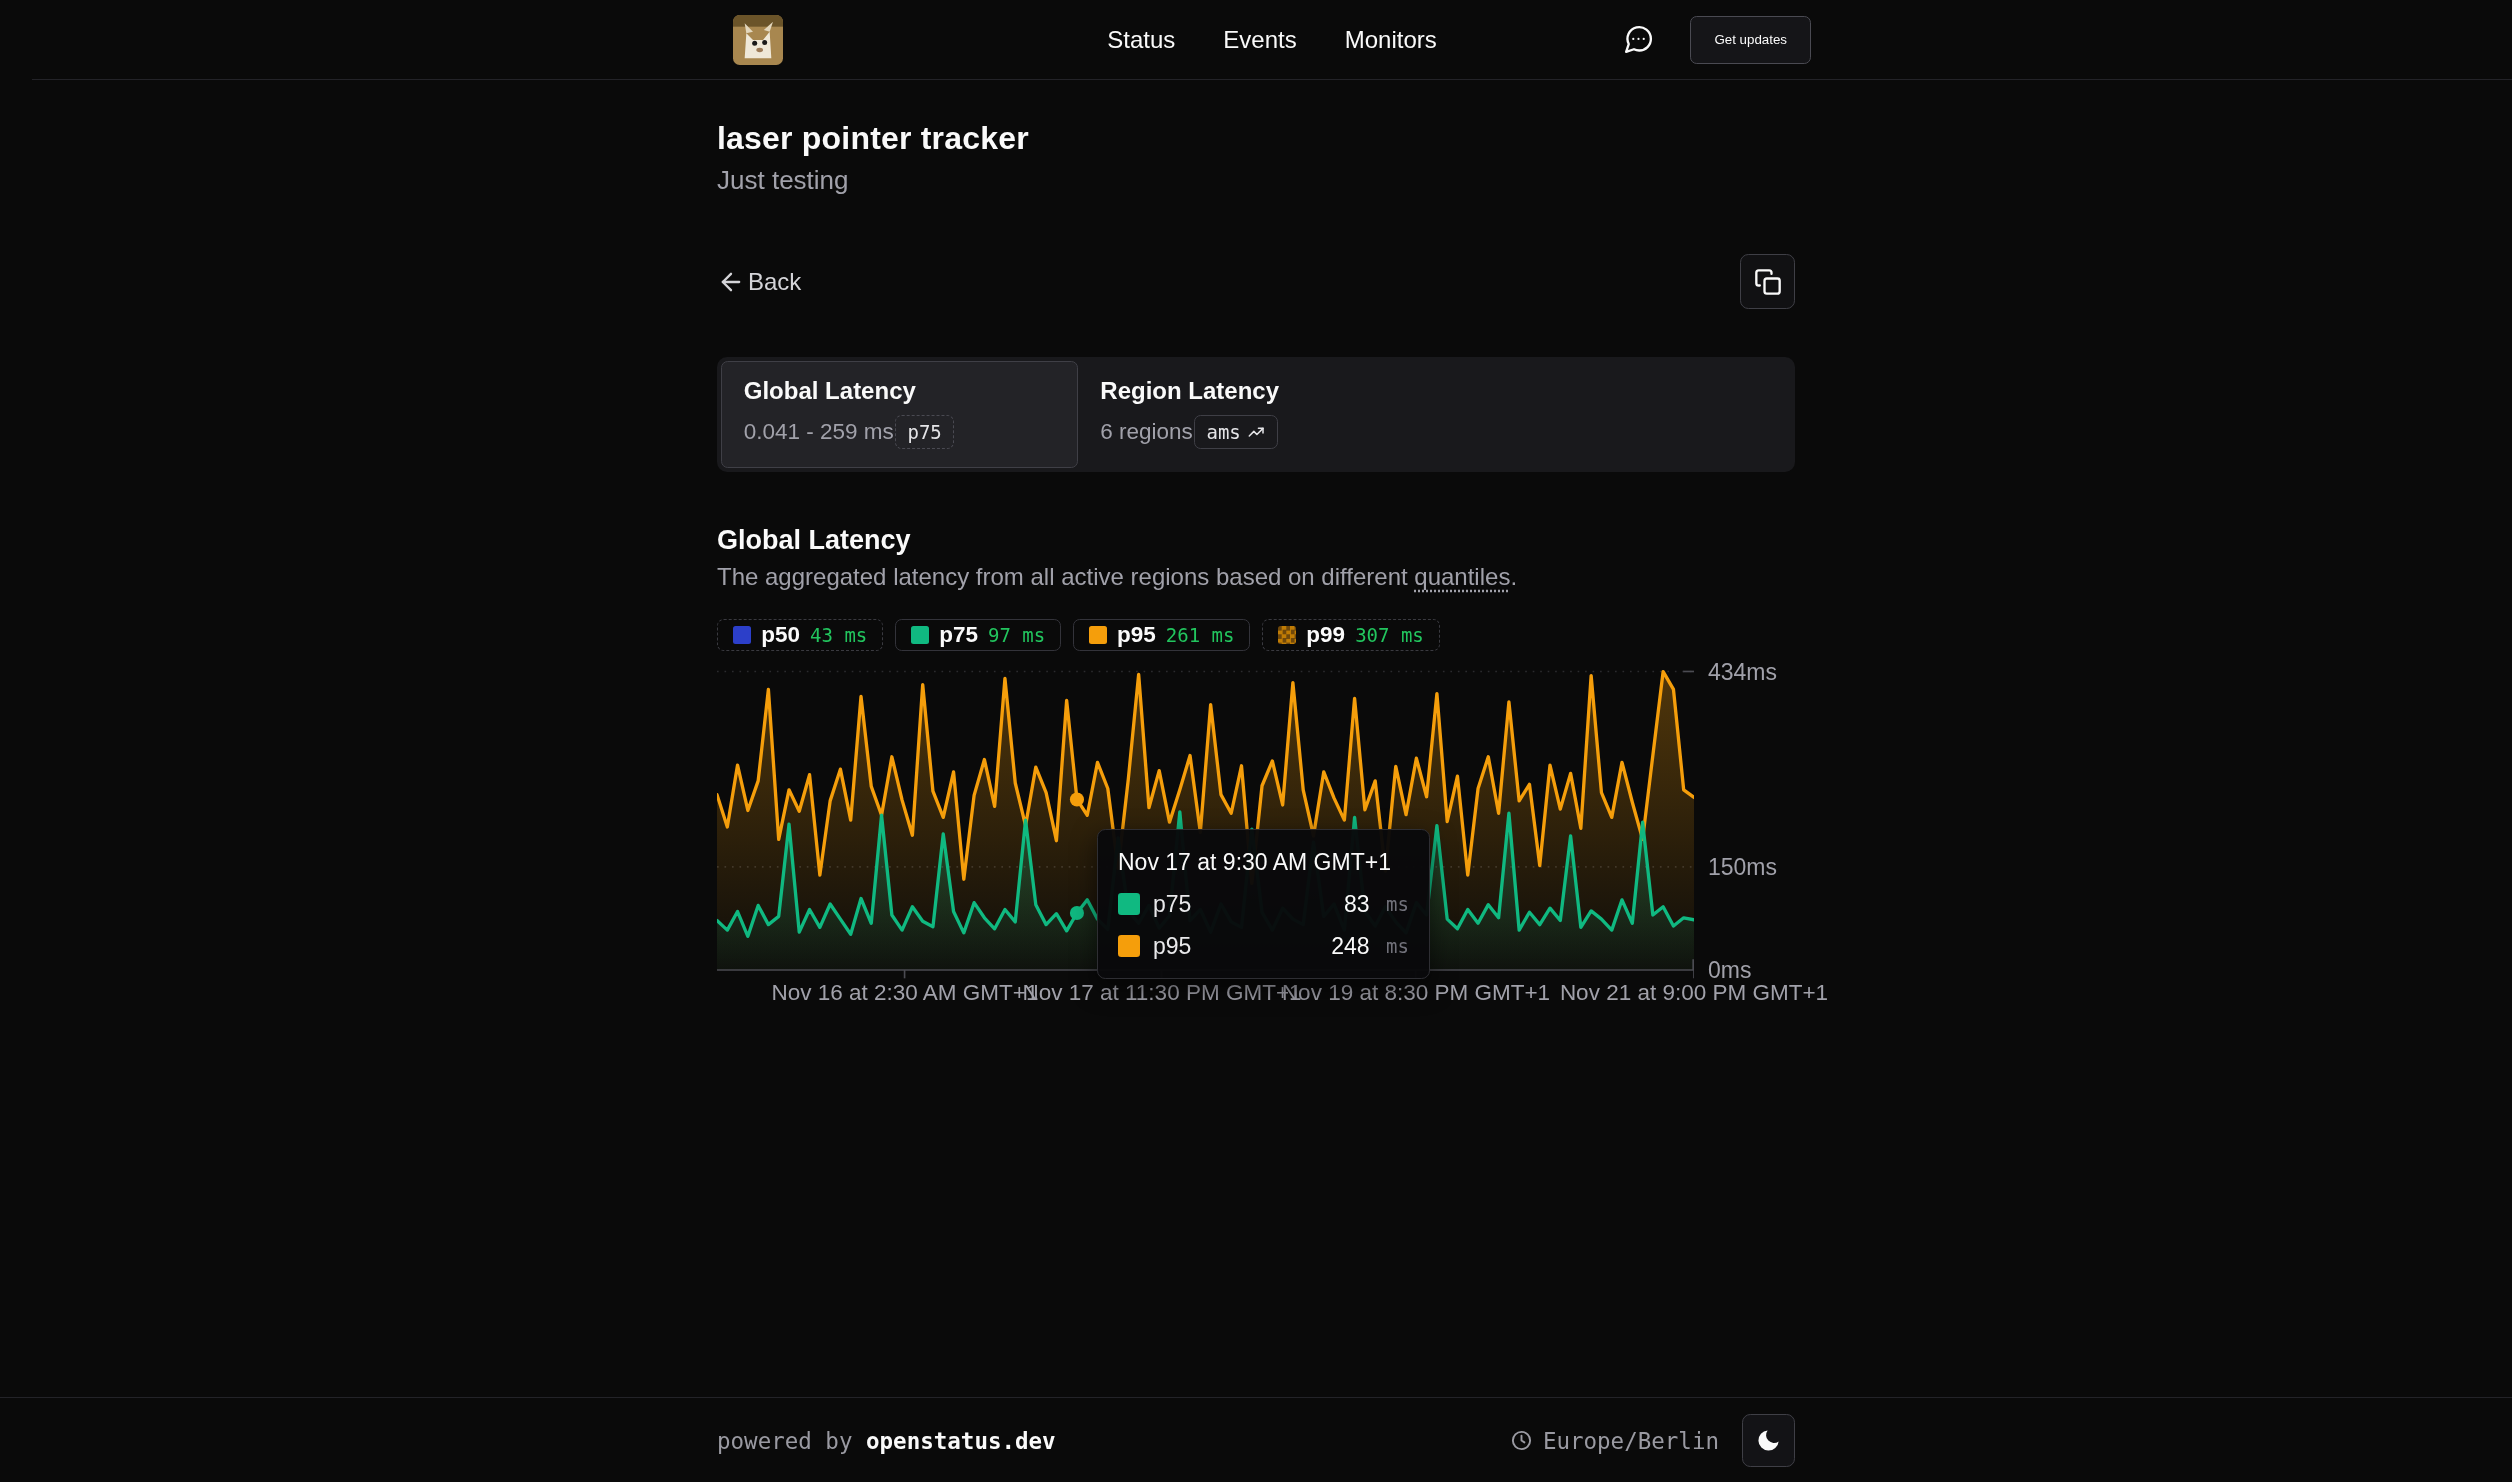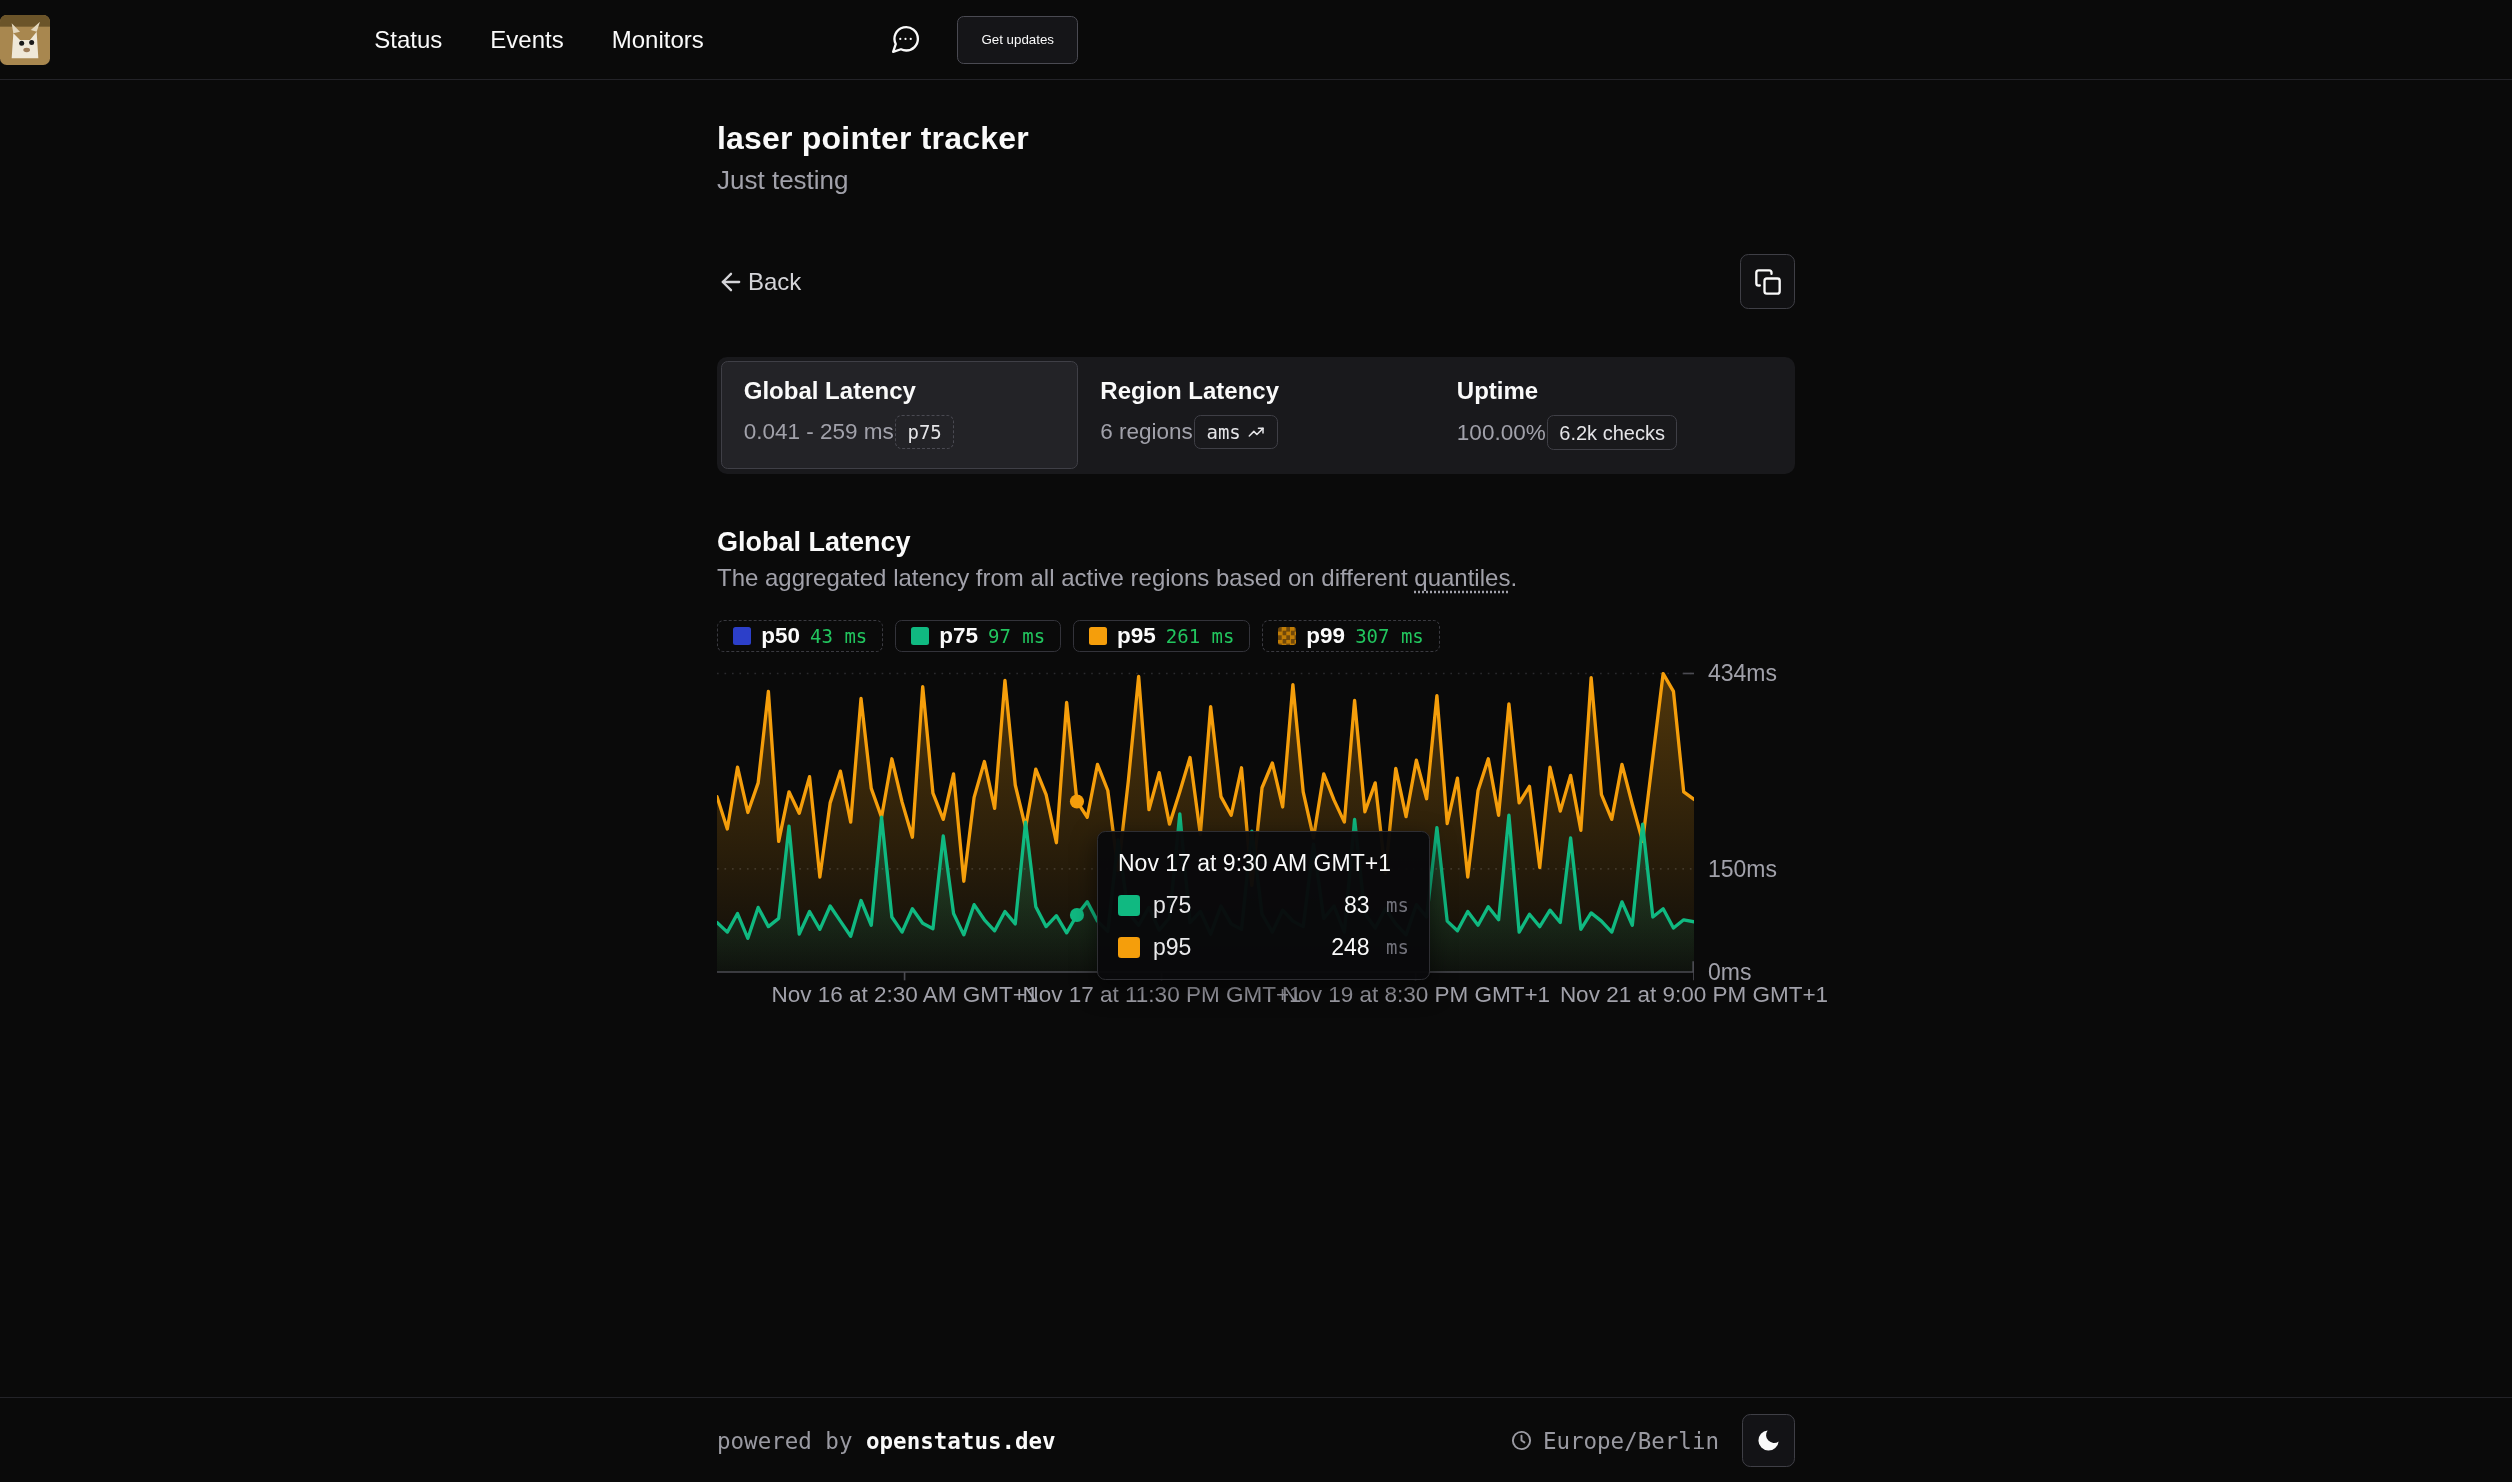--- a/index.html
+++ b/index.html
@@ -4,21 +4,21 @@
 <style>
   * { margin:0; padding:0; box-sizing:border-box; }
   html,body { width:2512px; height:1483px; }
   body {
     background:#0a0a0a; color:#fafafa;
     font-family:"Liberation Sans", sans-serif; font-size:24px;
     display:flex; flex-direction:column; overflow:hidden;
   }
 
   
-  .nav { height:80px; border-bottom:0.8px solid #232328; flex:0 0 auto; display:flex; justify-content:flex-start; }
+  .nav { height:80px; border-bottom:0.8px solid #232328; flex:0 0 auto; display:flex; justify-content:center;margin-left:32px; }
   .nav-inner { width:1078px; position:relative; display:flex; align-items:center; }
   .logo { width:50px; height:50px; border-radius:6.7px; overflow:hidden; flex:0 0 auto; cursor:pointer; }
   .nav-links { position:absolute; left:50%; transform:translateX(-50%); display:flex; gap:48px; }
   .nav-link { color:#fafafa; font-weight:500; cursor:pointer; }
   .nav-right { margin-left:auto; display:flex; align-items:center; gap:33px; }
   .chat-btn { width:37px; height:37px; display:flex; align-items:center; justify-content:center; cursor:pointer; }
   .btn-outline {
     height:48px; padding:0 23px; display:flex; align-items:center; justify-content:center;
     background:#151518; border:0.8px solid #4a4a52; border-radius:6.7px;
     color:#fafafa; font-weight:500; cursor:pointer;
@@ -168,27 +168,20 @@
       <div class="tab-title">Region Latency</div>
       <div class="tab-value-row">
         <span>6 regions</span>
         <span class="badge">
           <span>ams</span>
           <svg width="18.3" height="18.3" viewBox="0 0 24 24" fill="none" stroke="#e4e4e7" stroke-width="2" stroke-linecap="round" stroke-linejoin="round">
             <polyline points="3,17 9,11 13,15 21,7"></polyline>
               <polyline points="15,7 21,7 21,13"></polyline>
           </svg>
         </span>
-      </div>
-    </div>
-    <div class="tab">
-      <div class="tab-title">Uptime</div>
-      <div class="tab-value-row">
-        <span>100.00%</span>
-        <span class="badge sans">6.2k checks</span>
       </div>
     </div>
   </div>
 
   <h2 class="section-title">Global Latency</h2>
   <p class="section-desc"><span>The aggregated latency from all active regions based on different </span><span class="dotted-link">quantiles</span><span>.</span></p>
 
   <div class="legend">
     <button class="chip inactive">
       <span class="swatch" id="sw-legend-0" style="background: rgb(44, 63, 201);"></span>

